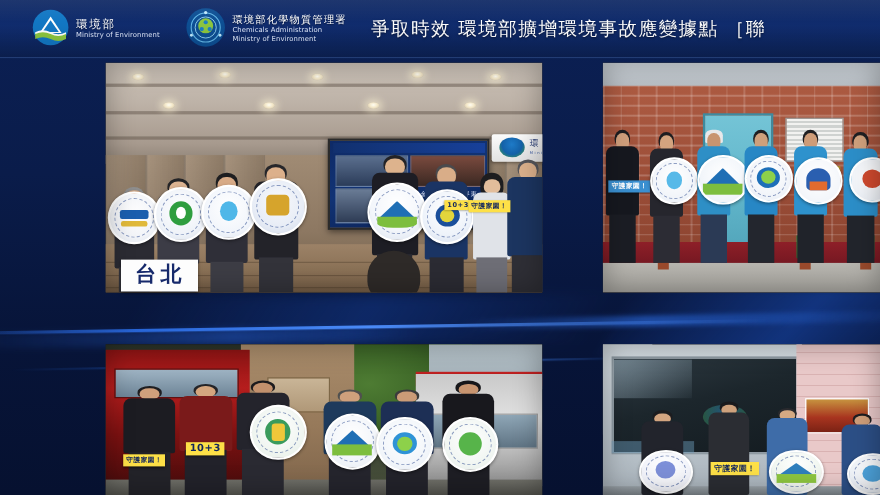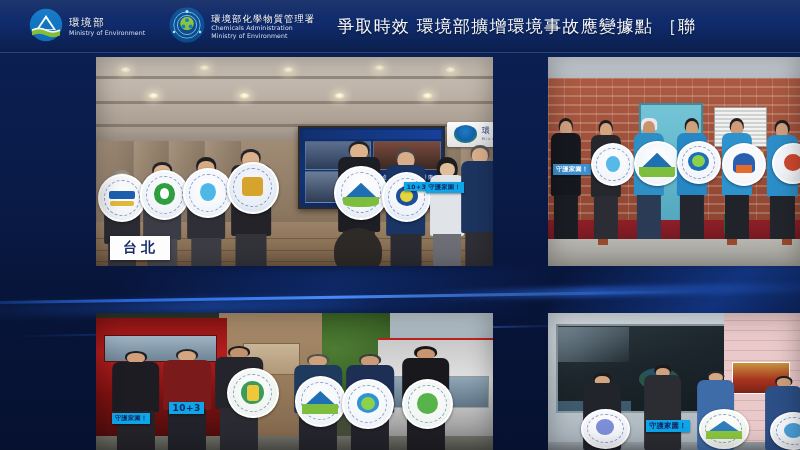--- a/index.html
+++ b/index.html
@@ -61,21 +61,21 @@
   #p-tl{left:96px;top:57px;width:397px;height:209px;}
   #p-tr{left:548px;top:57px;width:252px;height:209px;}
   #p-bl{left:96px;top:313px;width:397px;height:137px;}
   #p-br{left:548px;top:313px;width:252px;height:137px;}
 
   .ph-inner{position:absolute;inset:0;}
 
   
   .cap{position:absolute;background:#fdfdfd;color:#16296b;
     font-family:"DejaVu Sans","Liberation Sans",sans-serif;
-    font-size:14px;font-weight:700;letter-spacing:4px;
+    font-size:19px;font-weight:700;letter-spacing:4px;
     padding:4px 11px 5px 13px;z-index:5;line-height:1.05;
     box-shadow:0 1px 3px rgba(0,0,0,.5);}
   #cap-tl{left:110px;top:236px;}
   #cap-tr{left:562px;top:236px;}
 
   
   .tl-ceiling{position:absolute;left:0;top:0;width:100%;height:44%;
     background:linear-gradient(180deg,#cdc4ba 0%,#bdb2a7 40%,#a79a8e 80%,#8d8175 100%);}
   .tl-beam{position:absolute;height:3px;background:rgba(90,78,66,.45);}
   .tl-light{position:absolute;width:11px;height:6px;border-radius:50%;
@@ -110,21 +110,21 @@
   .person{position:absolute;bottom:0;}
   .p-head{position:absolute;left:50%;transform:translateX(-50%);border-radius:47% 47% 42% 42%;}
   .p-hair{position:absolute;left:50%;transform:translateX(-50%);border-radius:50% 50% 38% 38%;}
   .p-body{position:absolute;left:50%;transform:translateX(-50%);border-radius:7px 7px 2px 2px;}
   .p-legs{position:absolute;left:50%;transform:translateX(-50%);}
 
   .disc{position:absolute;border-radius:50%;border:2px solid #fff;
     box-shadow:0 1px 3px rgba(0,0,0,.45);overflow:hidden;}
   .disc-ring{position:absolute;inset:9%;border-radius:50%;border:1px dashed rgba(40,70,140,.5);}
 
-  .sign-plate{position:absolute;background:#0ea5e9;color:#12265e;
+  .sign-plate{position:absolute;background:#fde047;color:#12265e;
     font-size:6px;font-weight:700;letter-spacing:.5px;padding:1px 3px;
     box-shadow:0 1px 2px rgba(0,0,0,.45);white-space:nowrap;}
 
   
   .km-sky{position:absolute;left:0;top:0;width:100%;height:11%;
     background:linear-gradient(180deg,#cfd6dc,#b6bcc2);}
   .km-wall{position:absolute;left:0;top:10%;width:100%;height:78%;
     background:
       repeating-linear-gradient(0deg,rgba(255,255,255,.20) 0px,rgba(255,255,255,.20) 1.5px,transparent 1.5px,transparent 9px),
       repeating-linear-gradient(90deg,rgba(255,255,255,.16) 0px,rgba(255,255,255,.16) 1.5px,transparent 1.5px,transparent 16px),

